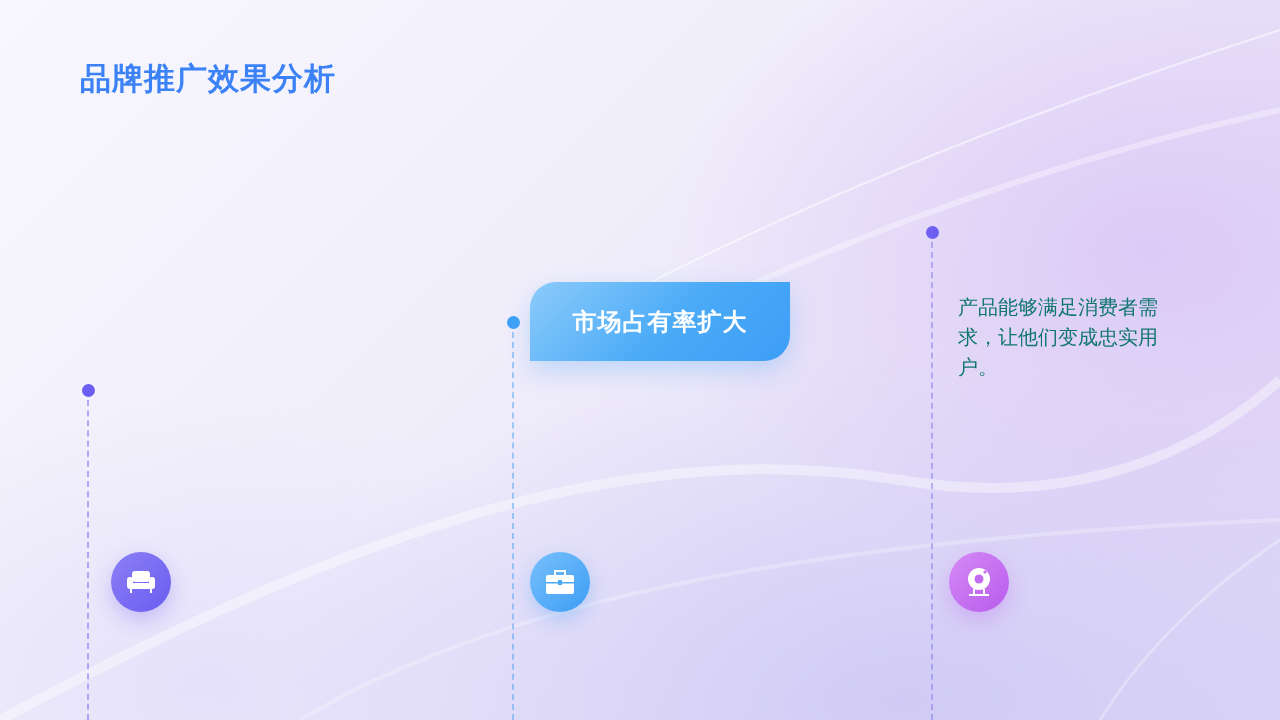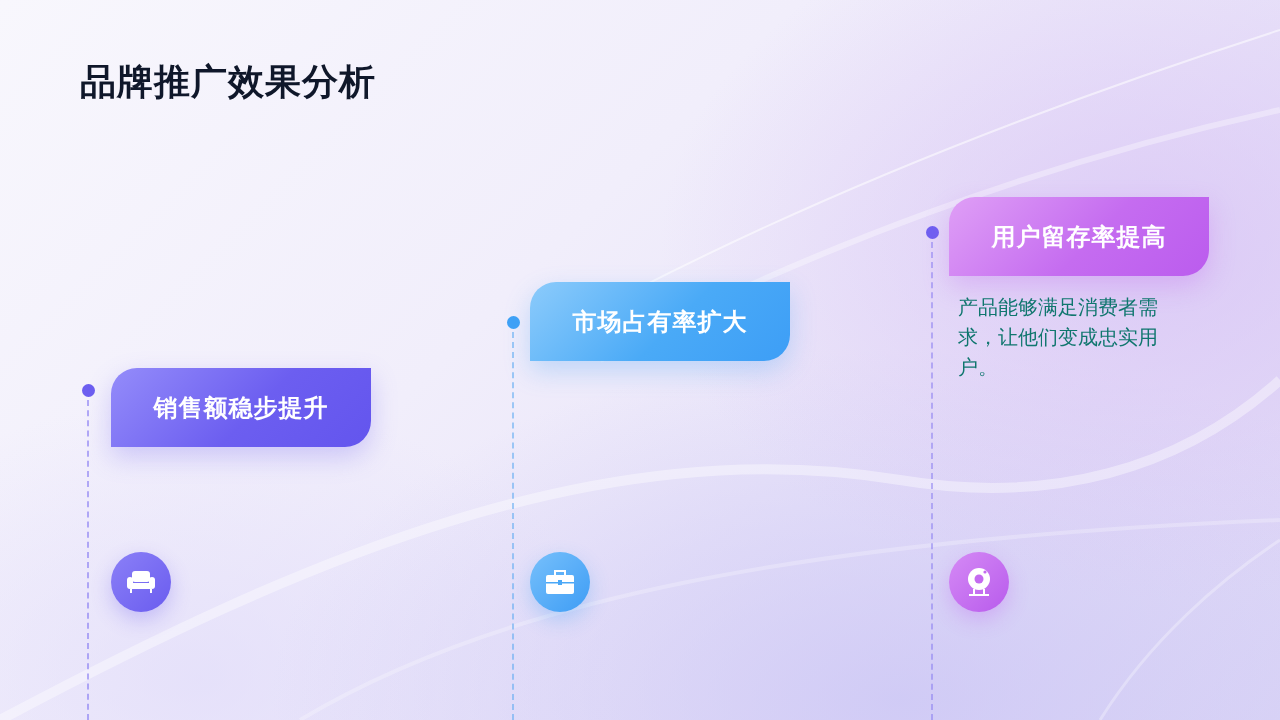--- a/index.html
+++ b/index.html
@@ -9,21 +9,21 @@
     font-family: "DejaVu Sans", "Liberation Sans", sans-serif;
     background:
       radial-gradient(ellipse 700px 500px at 1150px 250px, rgba(214,190,245,0.65), rgba(214,190,245,0) 70%),
       radial-gradient(ellipse 900px 500px at 900px 700px, rgba(200,195,245,0.7), rgba(200,195,245,0) 70%),
       radial-gradient(ellipse 600px 400px at 200px 680px, rgba(225,220,250,0.7), rgba(225,220,250,0) 70%),
       linear-gradient(135deg, #f8f7fd 0%, #f1eefb 40%, #e6e0f8 75%, #ddd7f6 100%);
   }
   .wave { position: absolute; left: 0; top: 0; width: 1280px; height: 720px; pointer-events: none; }
   .title {
     position: absolute; left: 80px; top: 58px;
-    font-size: 36px; font-weight: bold; color: #0f172a; letter-spacing: 1px;
+    font-size: 31px; font-weight: bold; color: #3b82f6; letter-spacing: 1px;
   }
   .col { position: absolute; top: 0; width: 320px; height: 720px; }
   .dot {
     position: absolute; width: 13px; height: 13px; border-radius: 50%;
   }
   .vline {
     position: absolute; width: 0; border-left: 2px dashed; opacity: 0.55; bottom: 0;
   }
   .tag {
     position: absolute; width: 260px; height: 79px;
@@ -61,23 +61,20 @@
   <path d="M 0 720 C 300 560, 600 430, 900 480 C 1050 505, 1180 470, 1280 380" stroke="rgba(255,255,255,0.4)" stroke-width="10" fill="none"></path>
   <path d="M 300 720 C 500 600, 800 540, 1280 520" stroke="rgba(255,255,255,0.25)" stroke-width="4" fill="none"></path>
   <path d="M 1100 720 C 1150 640, 1220 580, 1280 540" stroke="rgba(255,255,255,0.3)" stroke-width="3" fill="none"></path>
 </svg>
 
 <h1 class="title">品牌推广效果分析</h1>
 
 <div class="col c1" style="left:82px;">
   <div class="dot" style="left:0px; top:384px;"></div>
   <div class="vline" style="left:5px; top:400px;"></div>
-  <div class="tag" style="left:29px; top:368px;">
-    <span>销售额稳步提升</span>
-  </div>
   <div class="icon-circle" style="left:29px; top:552px;">
     <svg width="30" height="26" viewBox="0 0 30 26">
       <rect x="6" y="2" width="18" height="11" rx="3" fill="#fff"></rect>
       <rect x="1" y="8" width="6" height="12" rx="3" fill="#fff"></rect>
       <rect x="23" y="8" width="6" height="12" rx="3" fill="#fff"></rect>
       <rect x="5" y="14" width="20" height="6" fill="#fff"></rect>
       <rect x="4" y="20" width="2" height="4" fill="#fff"></rect>
       <rect x="24" y="20" width="2" height="4" fill="#fff"></rect>
     </svg>
   </div>
@@ -95,23 +92,20 @@
       <rect x="1" y="7" width="28" height="19" rx="2" fill="#fff"></rect>
       <rect x="1" y="14" width="28" height="1.5" fill="#4aa8f7"></rect>
       <rect x="13" y="12" width="4" height="5" fill="#4aa8f7"></rect>
     </svg>
   </div>
 </div>
 
 <div class="col c3" style="left:926px;">
   <div class="dot" style="left:0px; top:226px;"></div>
   <div class="vline" style="left:5px; top:242px;"></div>
-  <div class="tag" style="left:23px; top:197px;">
-    <span>用户留存率提高</span>
-  </div>
   <p class="desc" style="left:32px; top:292px;">产品能够满足消费者需求，让他们变成忠实用户。</p>
   <div class="icon-circle" style="left:23px; top:552px;">
     <svg width="28" height="30" viewBox="0 0 28 30">
       <circle cx="14" cy="12" r="11" fill="#fff"></circle>
       <circle cx="14" cy="12" r="4.5" fill="#c46af0"></circle>
       <circle cx="20" cy="5" r="1.6" fill="#c46af0"></circle>
       <rect x="8" y="22" width="2" height="5" fill="#fff"></rect>
       <rect x="18" y="22" width="2" height="5" fill="#fff"></rect>
       <rect x="4" y="27" width="20" height="2" fill="#fff"></rect>
     </svg>

